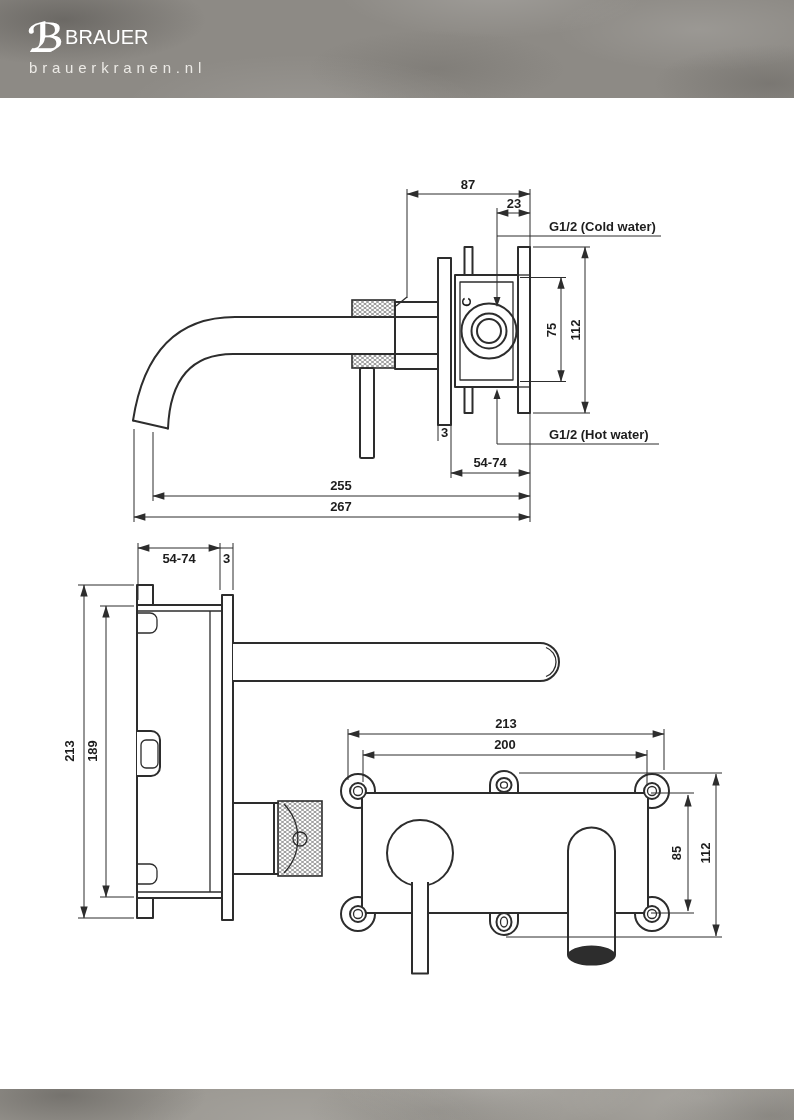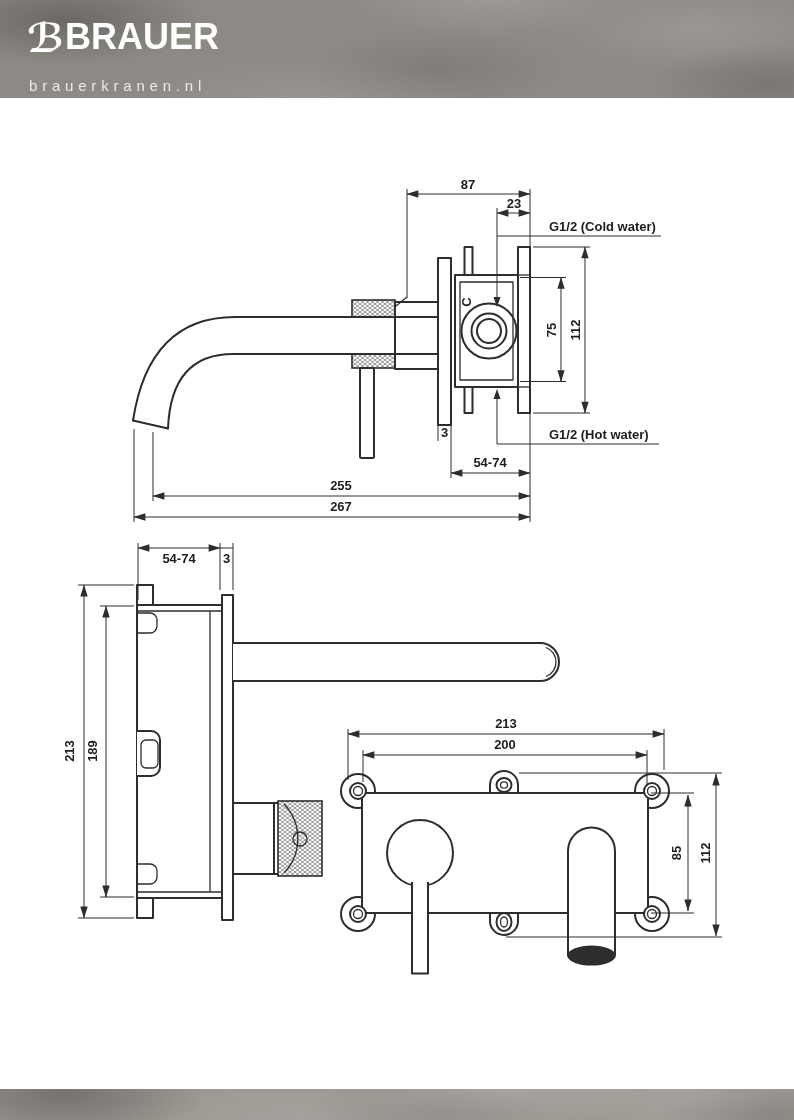--- a/index.html
+++ b/index.html
@@ -11,23 +11,23 @@
       radial-gradient(ellipse 300px 90px at 38% 110%, rgba(255,255,255,.10), transparent 60%),
       radial-gradient(ellipse 260px 80px at 62% -10%, rgba(255,255,255,.16), transparent 60%),
       radial-gradient(ellipse 200px 60px at 55% 70%, rgba(40,38,34,.12), transparent 65%),
       radial-gradient(ellipse 240px 70px at 88% 30%, rgba(255,255,255,.12), transparent 60%),
       radial-gradient(ellipse 180px 60px at 97% 85%, rgba(35,33,30,.18), transparent 65%);}
   .band.top{top:0;height:98px;}
   .band.bottom{top:1089px;height:31px;background-color:#9b9892;}
   .logo{position:absolute;left:27px;top:17px;color:#fff;}
   .logo-row{display:flex;align-items:flex-end;line-height:38px;}
   .logo-b{font-family:"DejaVu Sans",sans-serif;font-weight:bold;font-size:40px;margin-right:1px;}
-  .logo-name{font-family:"Liberation Sans",sans-serif;font-weight:bold;font-size:36px;
+  .logo-name{font-family:"Liberation Sans",sans-serif;font-weight:normal;font-size:20px;
              letter-spacing:0px;line-height:40px;text-align:right;}
-  .logo-domain{font-size:15px;letter-spacing:4.8px;color:#eceae6;margin-top:20px;margin-left:2px;}
+  .logo-domain{font-size:15px;letter-spacing:4.8px;color:#eceae6;margin-top:2px;margin-left:2px;}
   svg.sheet{position:absolute;left:0;top:0;}
   .obj{fill:none;stroke:#2d2d2d;stroke-width:2;stroke-linejoin:round;stroke-linecap:round;}
   .objw{fill:#ffffff;stroke:#2d2d2d;stroke-width:2;stroke-linejoin:round;}
   .thin{fill:none;stroke:#2d2d2d;stroke-width:1.3;stroke-linejoin:round;}
   .ext{fill:none;stroke:#2d2d2d;stroke-width:1;}
   .dim{fill:none;stroke:#2d2d2d;stroke-width:1;marker-start:url(#arr);marker-end:url(#arr);}
   .lbl{font-family:"Liberation Sans",sans-serif;font-size:13px;font-weight:bold;fill:#1d1d1d;
        text-anchor:middle;}
   .lbl.start{text-anchor:start;}
   .hatch{fill:url(#knurl);stroke:#2d2d2d;stroke-width:1.6;}

